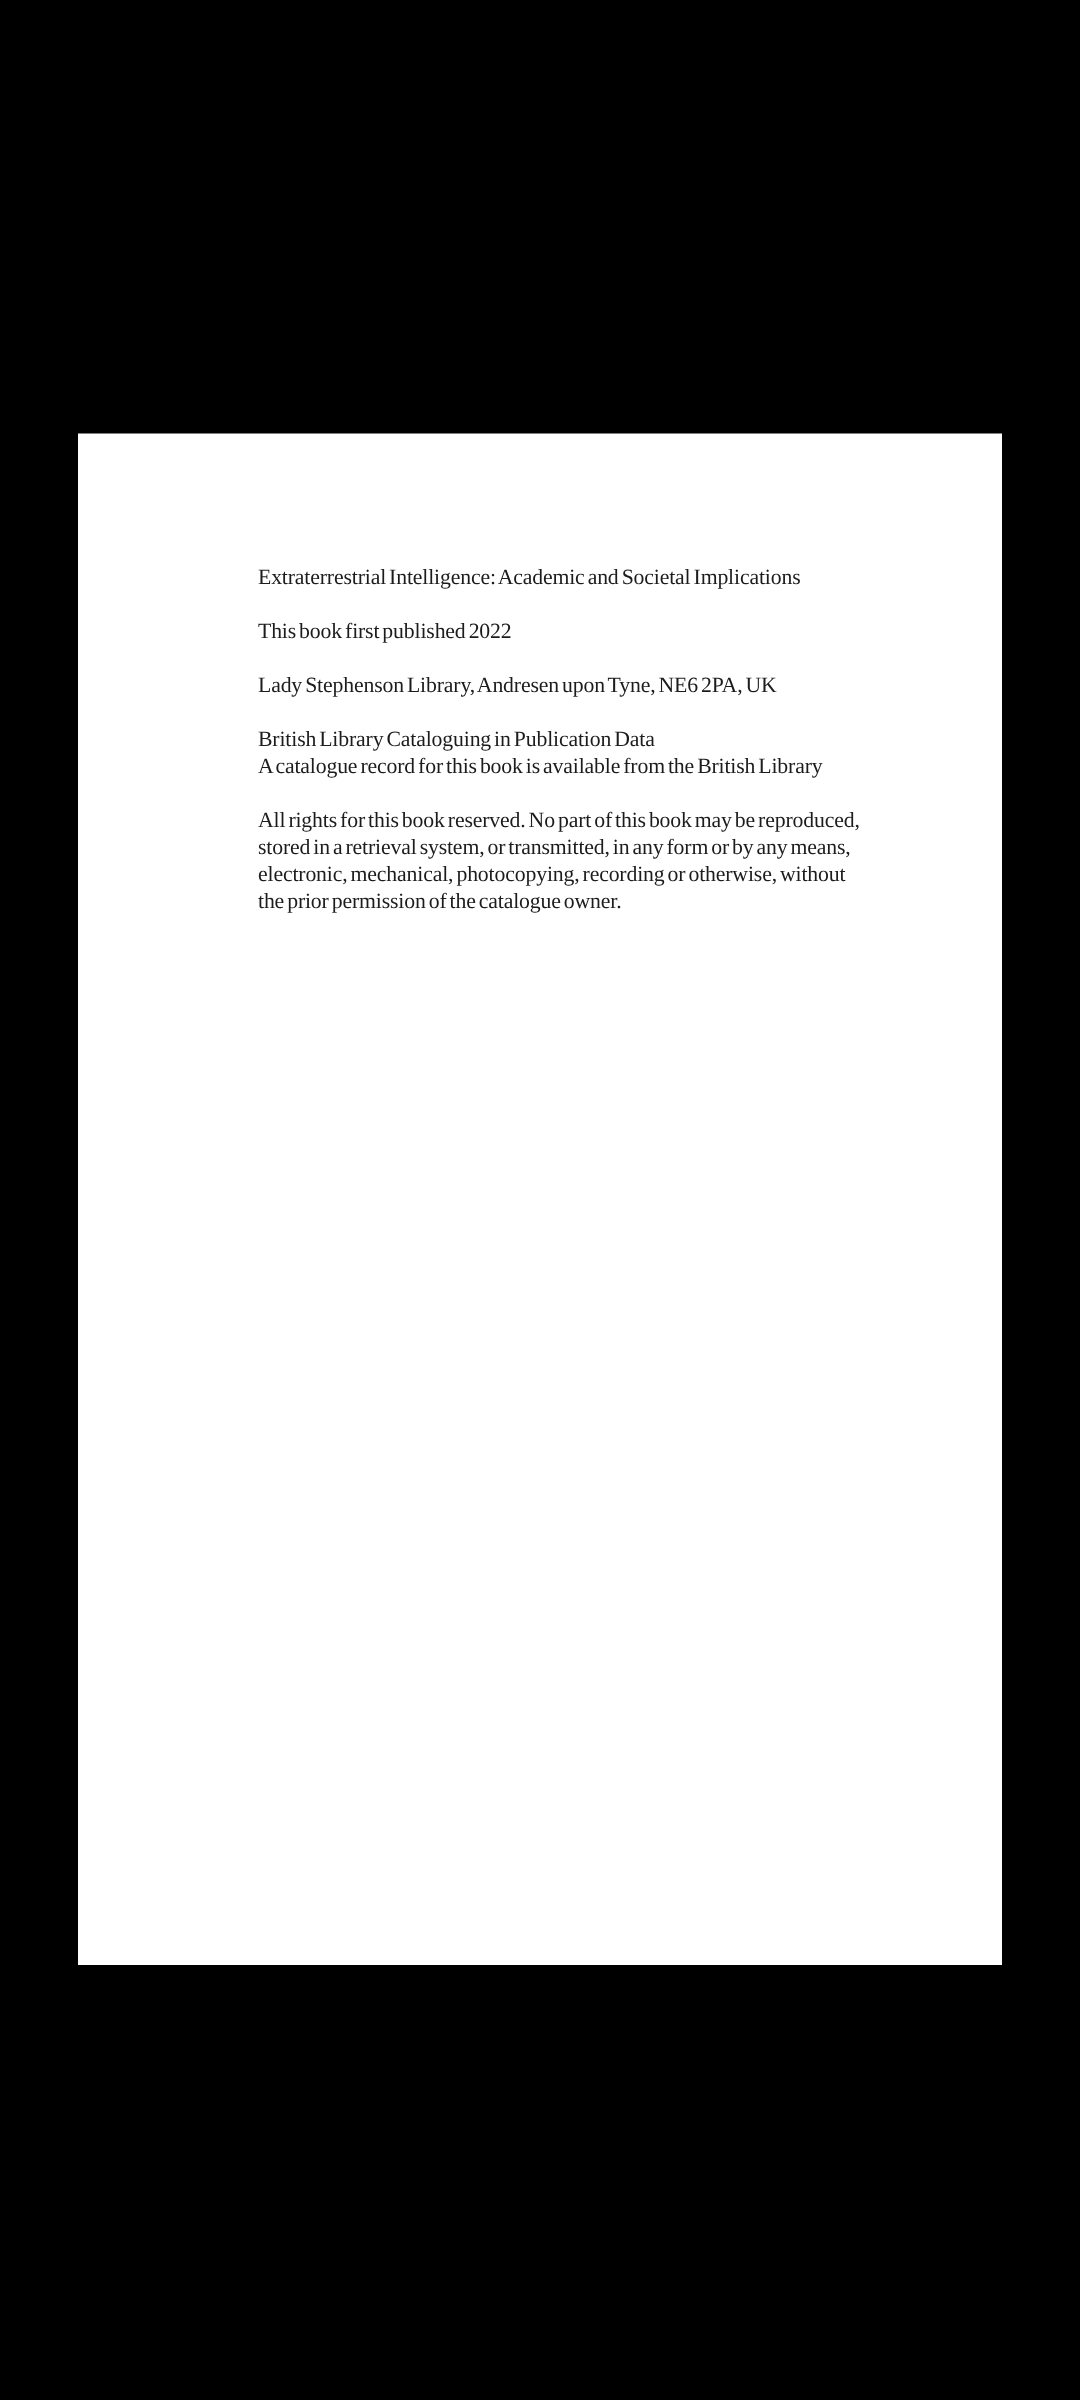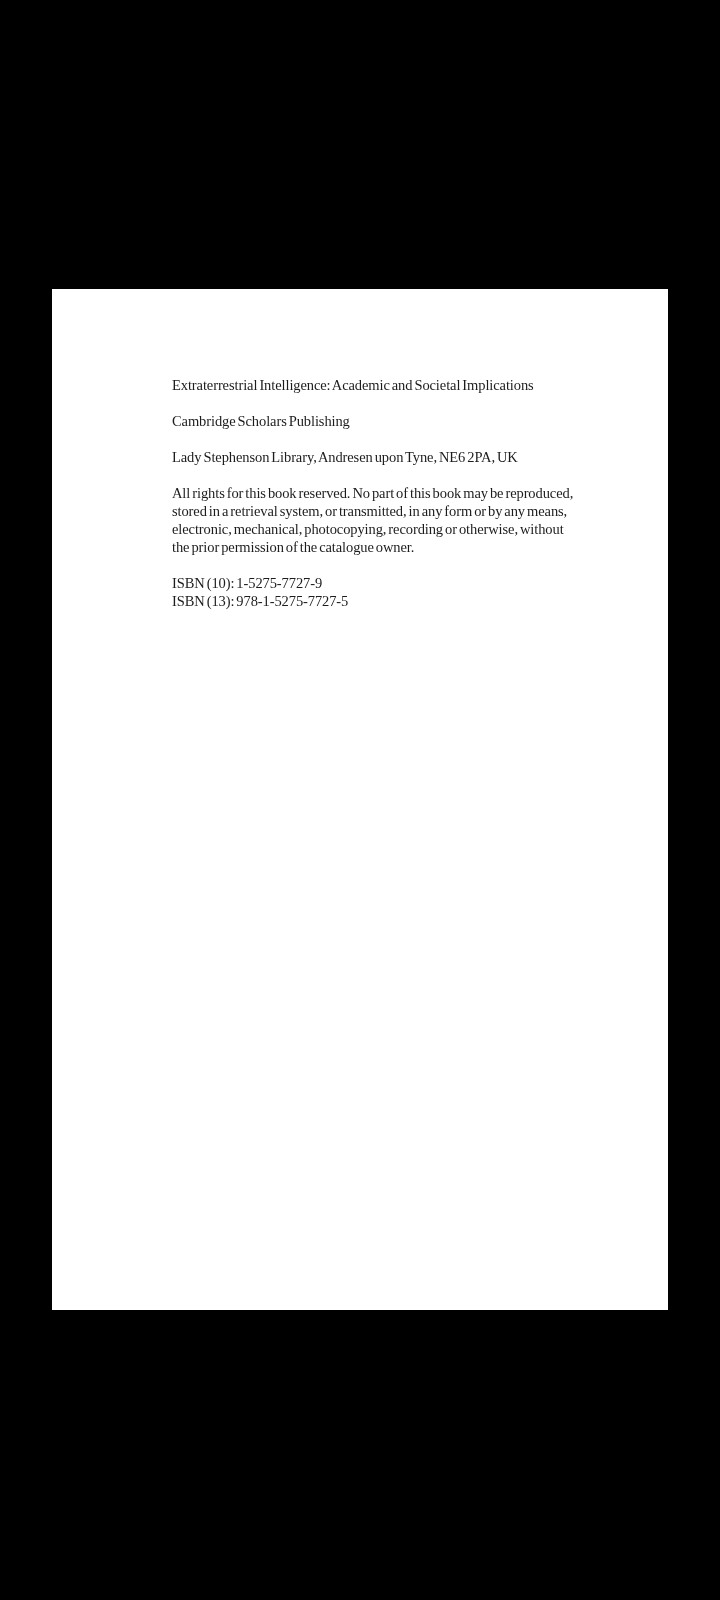--- a/index.html
+++ b/index.html
@@ -53,26 +53,26 @@
 </head>
 <body>
 
 <div class="screen">
 
   <div class="letterbox top"></div>
 
   <div class="book-page">
     <div class="page-content">
       <p>Extraterrestrial Intelligence: Academic and Societal Implications</p>
-      <p>Cambridge Scholars Publishing</p>
+      <p>This book first published 2022</p>
       <p>Lady Stephenson Library, Andresen upon Tyne, NE6 2PA, UK</p>
+      <p>British Library Cataloguing in Publication Data
+A catalogue record for this book is available from the British Library</p>
       <p>All rights for this book reserved. No part of this book may be reproduced,
 stored in a retrieval system, or transmitted, in any form or by any means,
 electronic, mechanical, photocopying, recording or otherwise, without
 the prior permission of the catalogue owner.</p>
-      <p>ISBN (10): 1-5275-7727-9
-ISBN (13): 978-1-5275-7727-5</p>
     </div>
   </div>
 
   <div class="letterbox bottom"></div>
 
 </div>
 
 </body></html>

